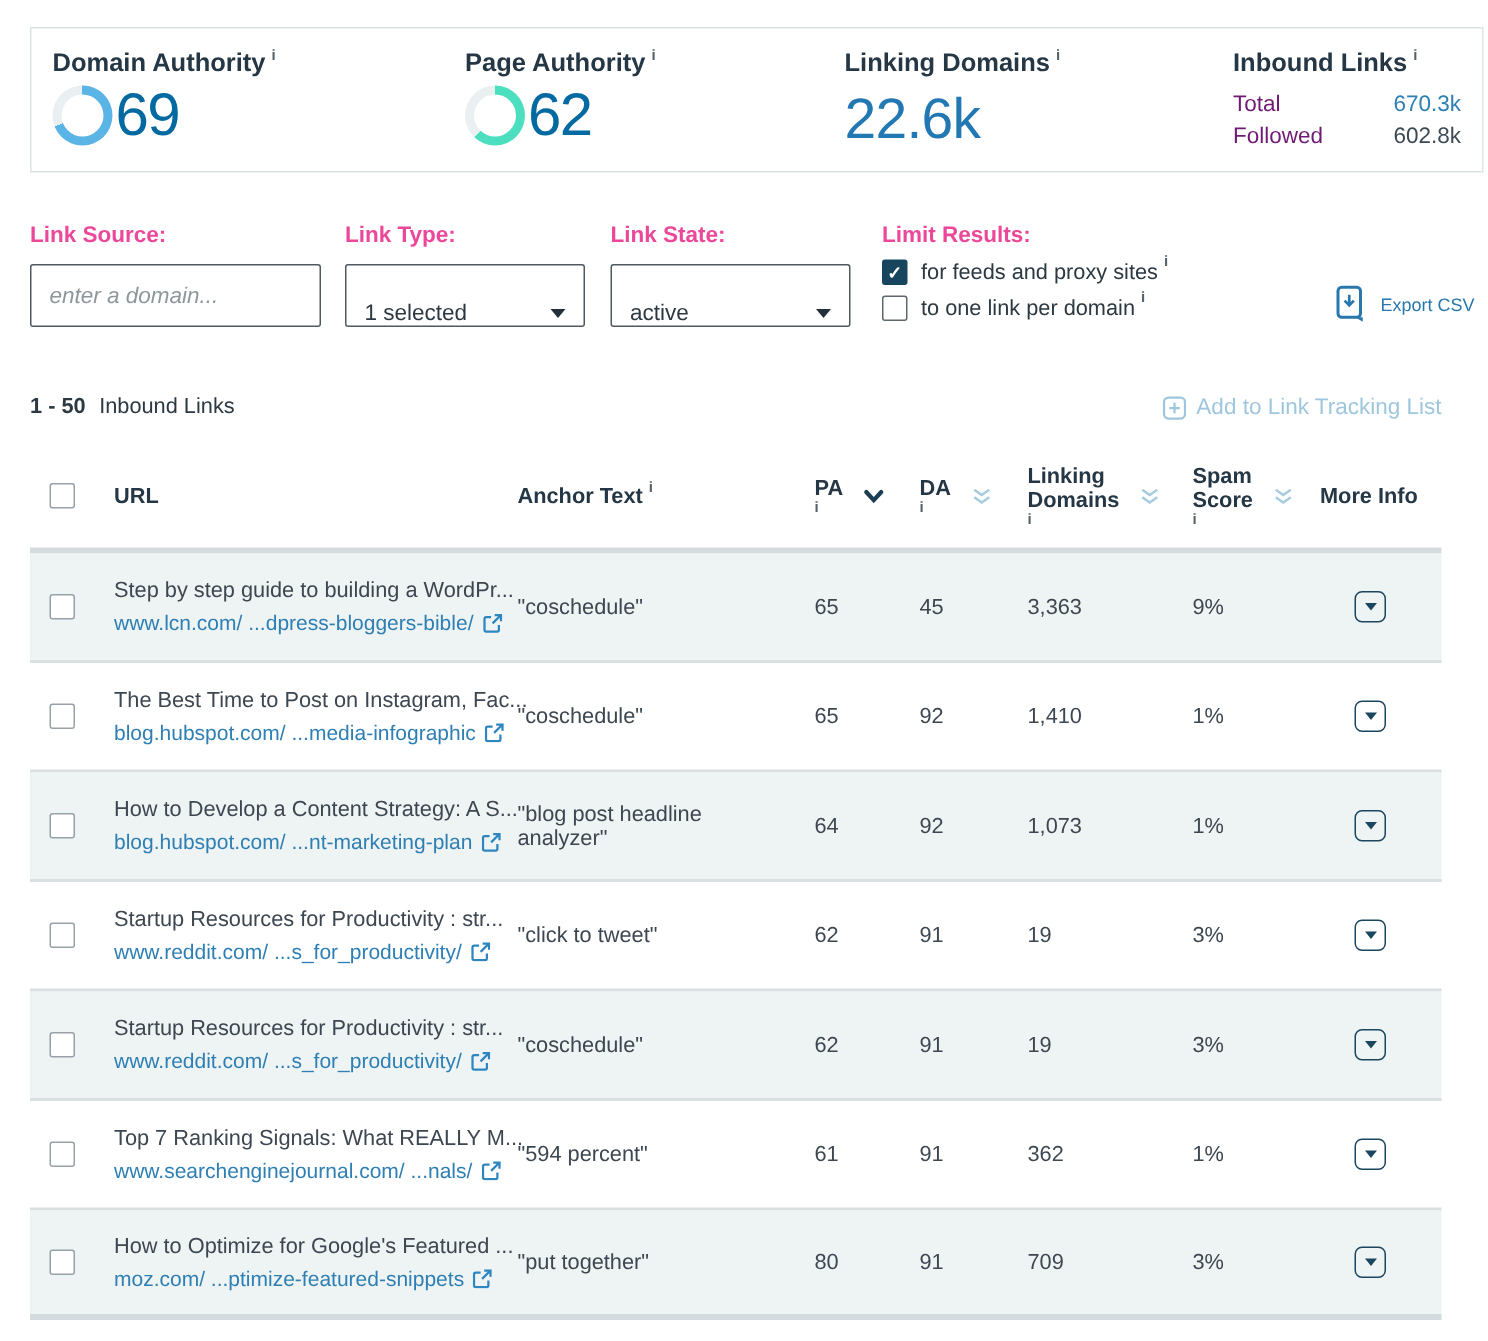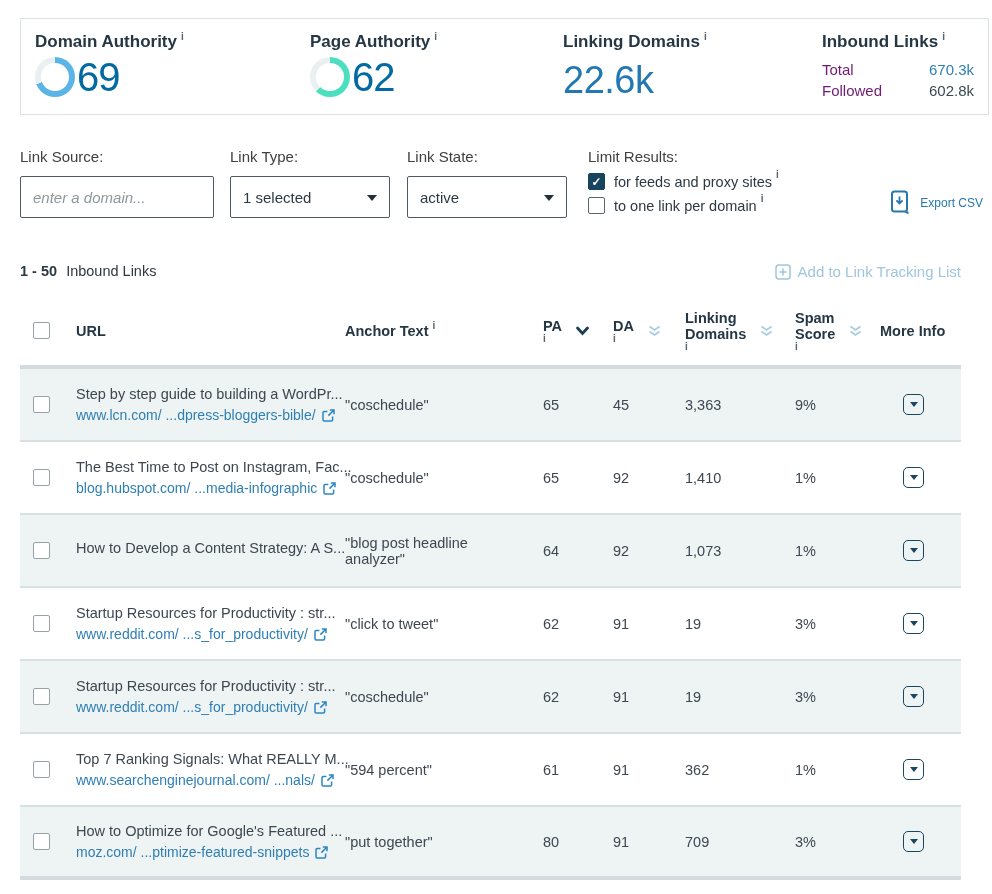--- a/index.html
+++ b/index.html
@@ -17,28 +17,28 @@
   .metric-value-lg { font-size:40px; color:#0369a1; line-height:1; margin-left:2px; letter-spacing:-1px; }
   .ld-value { font-size:38px; color:#2278b2; margin-top:9px; line-height:1; letter-spacing:-0.5px; }
   .il-rows { width:152px; margin-top:7px; font-size:15px; }
   .il-row { display:flex; justify-content:space-between; line-height:21px; }
   .il-label { color:#701a75; }
   .il-val-link { color:#2e7fb4; }
   .il-val { color:#3c4a54; }
 
   
   .filters { display:flex; margin:32px 7px 0 20px; }
-  .filter-label { font-size:15px; font-weight:normal; color:#404040; line-height:19px; }
+  .filter-label { font-size:15px; font-weight:bold; color:#ec4899; line-height:19px; }
   .fbox { margin-top:10px; height:42px; border:1px solid #4f5a60; background:#fff; border-radius:2px; }
   .f-source { width:194px; margin-right:16px; }
   .f-source input { width:194px; padding:0 12px; font-size:15px; color:#2c3942; outline:none; }
   .f-source input::placeholder { color:#8d979c; font-style:italic; }
   .f-type, .f-state { width:160px; margin-right:17px; }
   .f-state { margin-right:21px; }
-  .select-box { width:160px; display:flex; align-items:center; justify-content:space-between; padding:0 12px; font-size:15px; color:#2c3942; cursor:pointer; }
+  .select-box { width:160px; display:flex; align-items:flex-end; justify-content:space-between; padding:0 12px; font-size:15px; color:#2c3942; cursor:pointer; }
   .caret-dn { width:0; height:0; border:5px solid transparent; border-top:6px solid #22303a; margin-top:6px; }
   .f-limit { width:250px; }
   .limit-option { display:flex; align-items:center; margin-top:7px; font-size:14.5px; color:#2c3942; line-height:16px; }
   .cb { width:17px; height:17px; border:1px solid #5c676d; background:#fff; border-radius:2px; margin-right:9px; flex:0 0 auto; display:flex; align-items:center; justify-content:center; cursor:pointer; }
   .cb.checked { background:#17455e; border-color:#17455e; }
   .cb.checked::after { content:"\2713"; color:#fff; font-size:12px; font-weight:bold; }
   .export-btn { margin-left:auto; margin-top:40px; display:flex; align-items:center; gap:9px; background:none; border:none; color:#2878ad; font-size:12px; font-family:inherit; cursor:pointer; padding:0 2px 0 0; }
 
   
   .results-bar { margin:45px 31px 0 20px; display:flex; justify-content:space-between; }
@@ -259,20 +259,27 @@
             </button>
     </div>
   </div>
 
   <div class="grid-cols trow shaded">
     <div class="pad-check">
             <span class="checkbox"></span>
           </div>
     <div class="c-url">
       <div class="row-title">How to Develop a Content Strategy: A S...</div>
+      <div class="row-link">
+        <a href="#">blog.hubspot.com/ ...nt-marketing-plan</a>
+        <svg width="13" height="13" viewBox="0 0 13 13">
+          <path d="M10.6 7.6 V10.8 A1.2 1.2 0 0 1 9.4 12 H2.2 A1.2 1.2 0 0 1 1 10.8 V3.6 A1.2 1.2 0 0 1 2.2 2.4 H5.4" fill="none" stroke="#2e86c1" stroke-width="1.5"></path>
+          <path d="M7.8 1 H12 V5.2 M12 1 L6.4 6.6" fill="none" stroke="#2e86c1" stroke-width="1.5"></path>
+        </svg>
+      </div>
     </div>
     <div class="c-anchor">"blog post headline analyzer"</div>
     <div>64</div>
     <div>92</div>
     <div>1,073</div>
     <div>1%</div>
     <div>
       <button class="more-btn">
               <span class="caret-sm"></span>
             </button>

